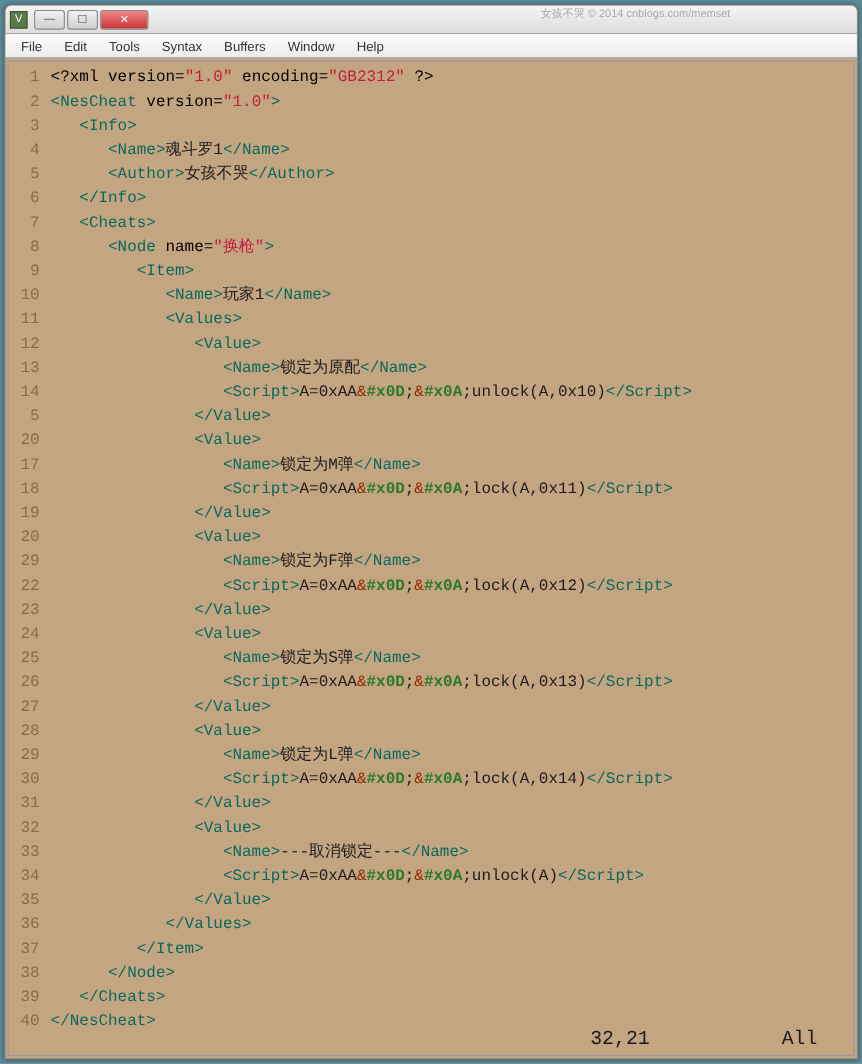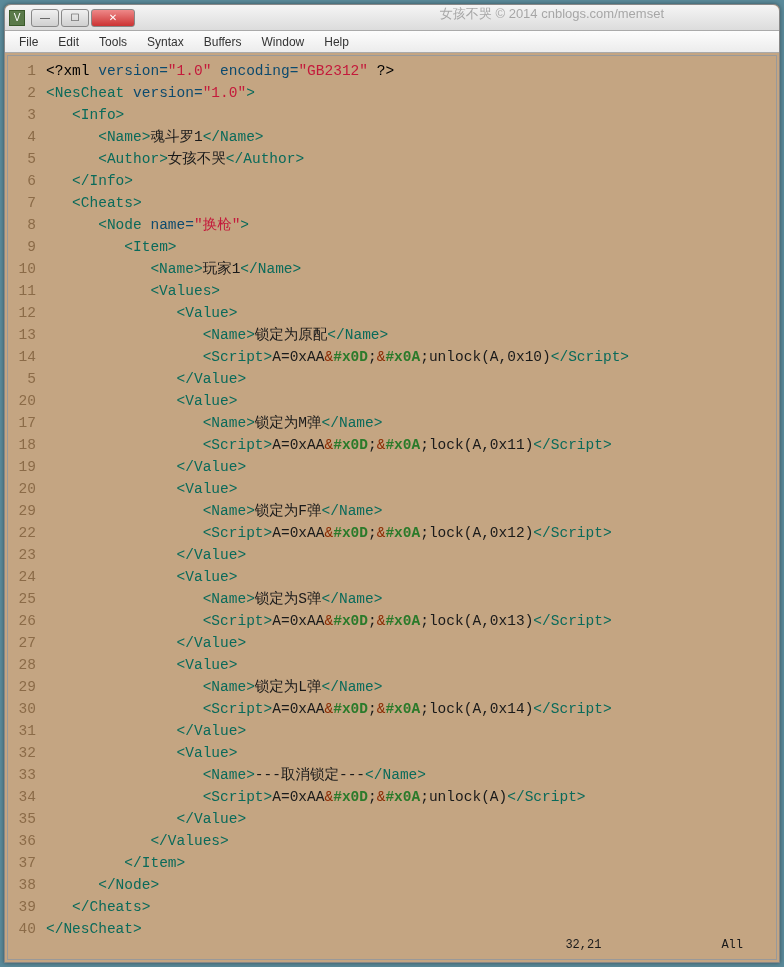--- a/index.html
+++ b/index.html
@@ -74,21 +74,21 @@
     font-size: 12px;
     color: #333;
     padding: 0 4px;
   }
   .menu-item { padding: 13px 10px; }
   .watermark {
     position: absolute;
     top: 5px;
     right: 120px;
     font-family: Arial, sans-serif;
-    font-size: 13px;
+    font-size: 10px;
     color: rgba(120,120,120,0.6);
     z-index: 50;
     text-align: center;
   }
   .editor {
     flex: 1;
     background: #c4a582;
     font-size: 14.5px;
     line-height: 22px;
     display: flex;
@@ -106,36 +106,36 @@
   }
   .gutter div { height: 22px; }
   .code {
     flex: 1;
     padding: 4px 0 0 4px;
     white-space: pre;
     color: #000;
   }
   .code div { height: 22px; }
   .tag { color: #0a6a5a; }
-  .attr { color: #0c4a6e; }
+  .attr { color: #000000; }
   .str { color: #c41a3b; }
   .decl { color: #000000; }
   .amp { color: #8b2a00; }
   .ent { color: #2a7a2a; font-weight: bold; }
   .txt { color: #1a1a1a; }
   .statusbar {
     position: absolute;
     bottom: 6px;
     right: 20px;
     width: 740px;
     height: 22px;
     display: flex;
     justify-content: flex-end;
     align-items: center;
-    font-size: 12px;
+    font-size: 18px;
     color: #1a1a1a;
     gap: 90px;
     padding-right: 16px;
   }
   .statusbar .pos { margin-right: 30px; }
 </style>
 </head>
 <body>
 
 <div class="watermark">女孩不哭 © 2014 cnblogs.com/memset</div>

